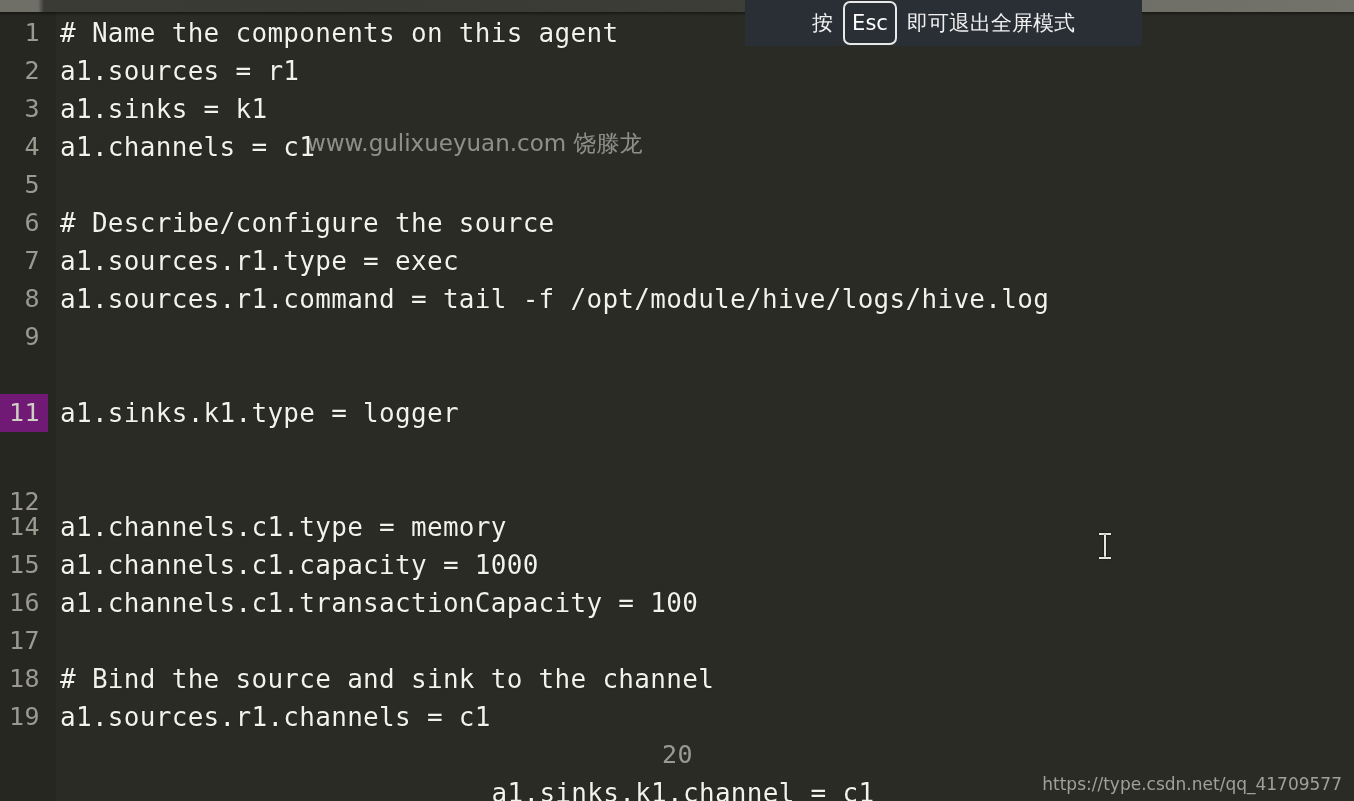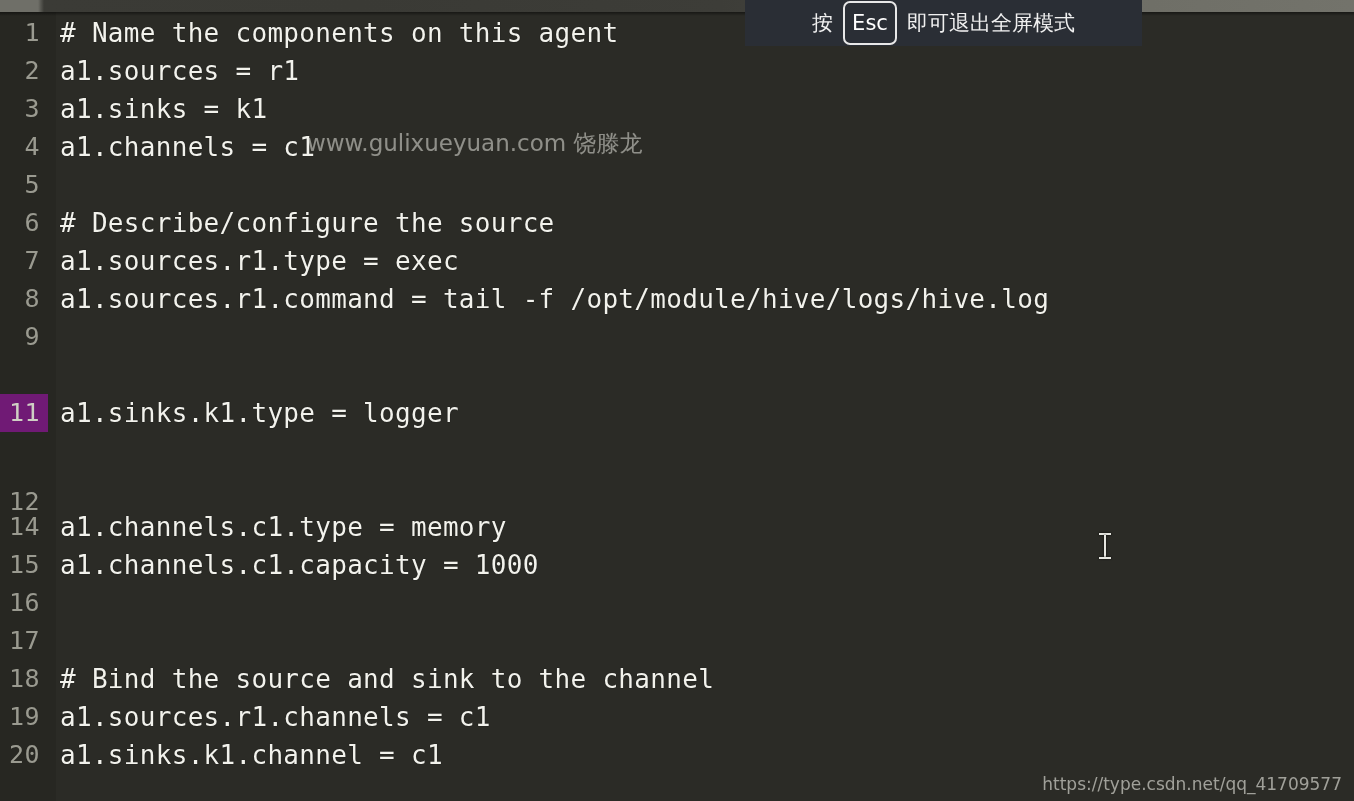--- a/index.html
+++ b/index.html
@@ -181,25 +181,25 @@
       <div class="code-line" style="top: 128px;"><span class="ln">4</span><span class="src">a1.channels = c1</span></div>
       <div class="code-line" style="top: 166px;"><span class="ln">5</span><span class="src"></span></div>
       <div class="code-line" style="top: 204px;"><span class="ln">6</span><span class="src"># Describe/configure the source</span></div>
       <div class="code-line" style="top: 242px;"><span class="ln">7</span><span class="src">a1.sources.r1.type = exec</span></div>
       <div class="code-line" style="top: 280px;"><span class="ln">8</span><span class="src">a1.sources.r1.command = tail -f /opt/module/hive/logs/hive.log</span></div>
       <div class="code-line" style="top: 318px;"><span class="ln">9</span><span class="src"></span></div>
       <div class="code-line active" style="top: 394px;"><span class="ln">11</span><span class="src">a1.sinks.k1.type = logger</span></div>
       <div class="code-line" style="top: 456px; margin-top: 27px;"><span class="ln">12</span><span class="src"></span></div>
       <div class="code-line" style="top: 508px;"><span class="ln">14</span><span class="src">a1.channels.c1.type = memory</span></div>
       <div class="code-line" style="top: 546px;"><span class="ln">15</span><span class="src">a1.channels.c1.capacity = 1000</span></div>
-      <div class="code-line" style="top: 584px;"><span class="ln">16</span></div>
+      <div class="code-line" style="top: 584px;"><span class="ln">16</span><span class="src">a1.channels.c1.transactionCapacity = 100</span></div>
       <div class="code-line" style="top: 622px;"><span class="ln">17</span><span class="src"></span></div>
       <div class="code-line" style="top: 660px;"><span class="ln">18</span><span class="src"># Bind the source and sink to the channel</span></div>
       <div class="code-line" style="top: 698px;"><span class="ln">19</span><span class="src">a1.sources.r1.channels = c1</span></div>
-      <div class="code-line" style="top: 736px;"><span class="ln">20</span><span class="src">a1.sinks.k1.channel = c1</span></div>
+      <div class="code-line" style="top: 736px; flex-direction: column;"><span class="ln">20</span><span class="src">a1.sinks.k1.channel = c1</span></div>
     </div>
 </div>
 
 <div id="top-chrome"></div>
 <div id="top-chrome-shadow"></div>
 
 <div id="fullscreen-hint">
   <span class="hint-text">按</span>
   <span id="esc-key">Esc</span>
   <span class="hint-text">即可退出全屏模式</span>

